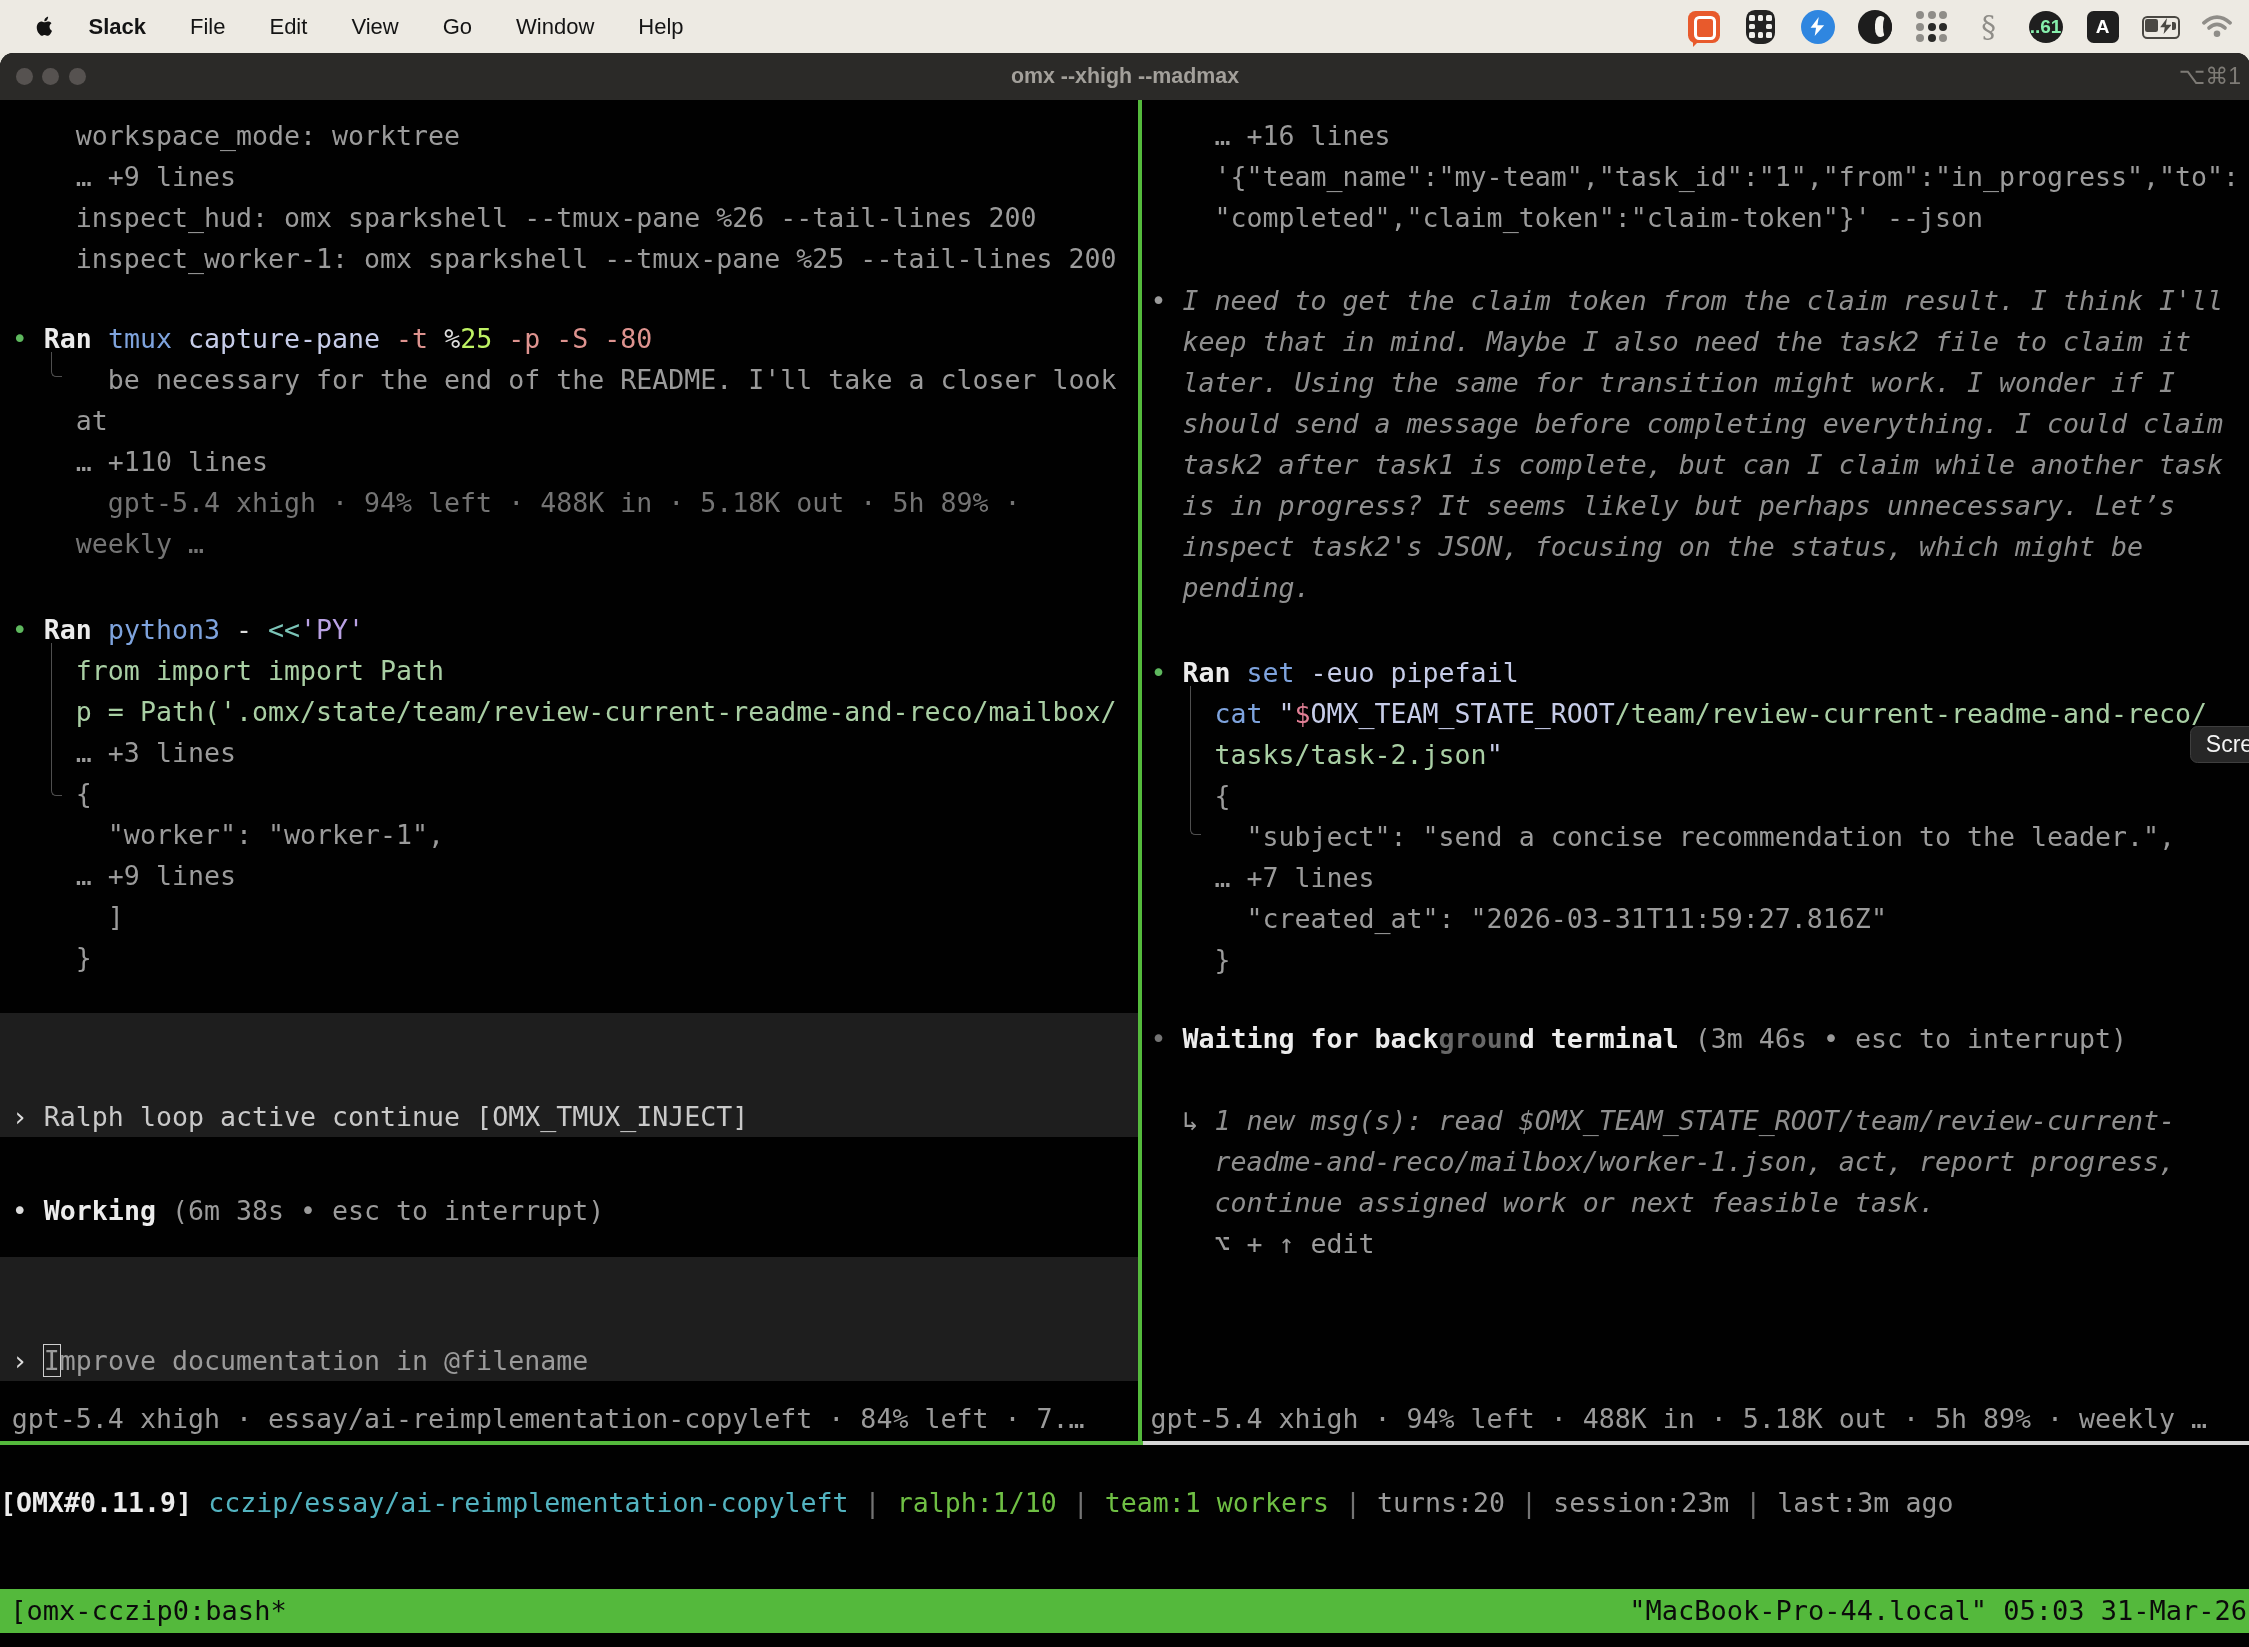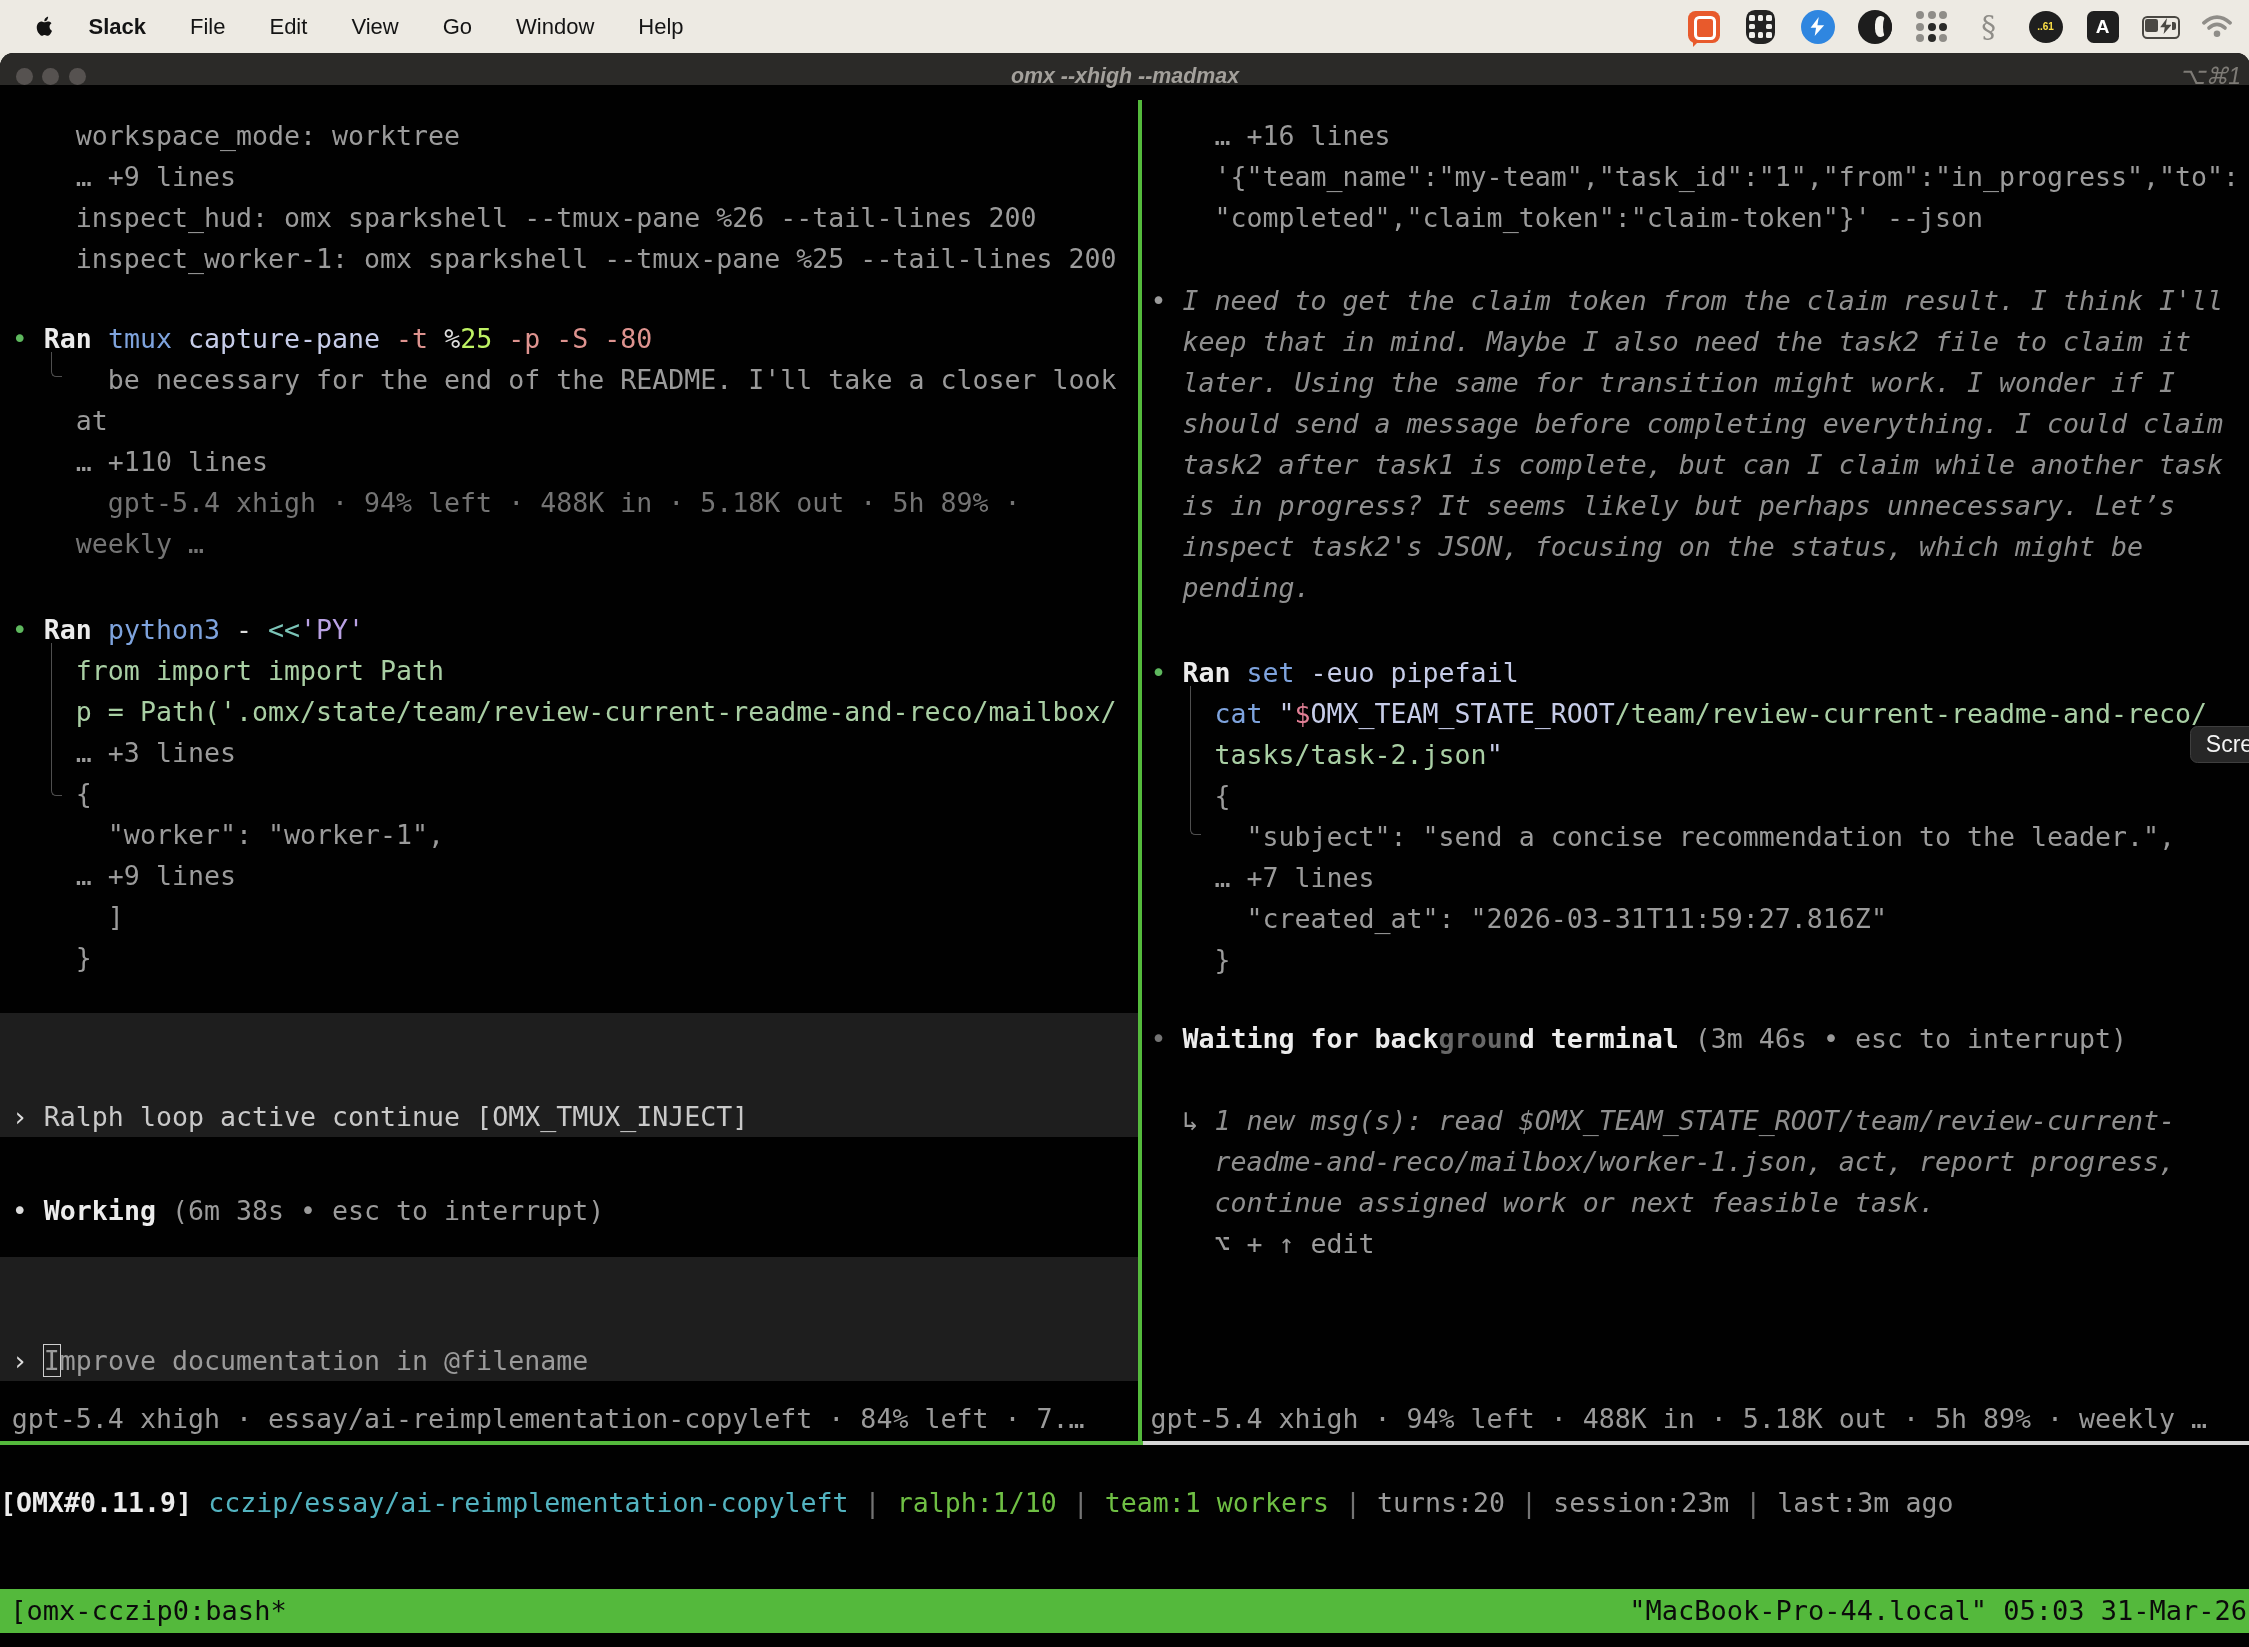--- a/index.html
+++ b/index.html
@@ -28,33 +28,33 @@
      align-items:center;justify-content:center;}
   .icon-pac{width:34px;height:34px;border-radius:50%;background:#1d1d1d;position:relative;overflow:hidden;}
   .icon-pac::before{content:"";position:absolute;right:4.4px;top:6.6px;width:11.8px;height:20.7px;
      background:#f2f1ec;border-radius:50% 60% 60% 50%;}
   .icon-pac::after{content:"";position:absolute;right:-3px;top:3px;width:11.8px;height:28px;
      background:#1d1d1d;border-radius:50%;}
   .icon-dots{display:grid;grid-template-columns:repeat(3,8px);grid-template-rows:repeat(3,8px);gap:3.7px;}
   .icon-dots i{border-radius:50%;background:#8f8d88;}
   .icon-dots i.dk{background:#2a2a28;}
   .icon-squig{font-size:29.5px;color:#8f8d88;font-family:"DejaVu Serif",serif;}
-  .icon-count{width:34px;height:32px;border-radius:50%;background:#1f1f1f;color:#fde047;
-     display:flex;align-items:center;justify-content:center;font-size:10px;font-weight:bold;}
+  .icon-count{width:34px;height:32px;border-radius:50%;background:#1f1f1f;color:#86efac;
+     display:flex;align-items:center;justify-content:center;font-size:19px;font-weight:bold;}
   .icon-key{width:32px;height:32px;border-radius:6.6px;background:#1f1f1f;color:#fff;display:flex;
      align-items:center;justify-content:center;font-size:19px;font-weight:bold;}
   .icon-batt{position:relative;width:41px;height:20.7px;}
   .icon-batt .case{position:absolute;left:0;top:0;width:34px;height:19px;border:2.2px solid #4a4843;border-radius:5.2px;}
   .icon-batt .nub{position:absolute;right:1.5px;top:5.9px;width:3.7px;height:8px;background:#4a4843;border-radius:0 2.2px 2.2px 0;}
   .icon-batt .fill{position:absolute;left:3px;top:3px;width:13.3px;height:13.3px;background:#4a4843;border-radius:2.2px;}
 
   
   .window{position:absolute;left:0;top:53px;width:2250px;height:1594px;background:#010101;
           border-radius:13.3px 13.3px 0 0;overflow:hidden;}
-  .titlebar{position:absolute;left:0;top:0;width:100%;height:32px;background:#2b2a28;font-style:italic;}
+  .titlebar{position:absolute;left:0;top:0;width:100%;height:47px;background:#2b2a28;}
   .tl{position:absolute;top:14.8px;width:17px;height:17px;border-radius:50%;background:#565250;}
   .tl.b1{left:15.5px;} .tl.b2{left:42px;} .tl.b3{left:69px;}
   .wtitle{position:absolute;left:0;right:0;top:0;height:47px;display:flex;align-items:center;
      justify-content:center;color:#a3a09b;font-size:21.4px;font-weight:bold;}
   .whint{position:absolute;right:8.9px;top:0;height:47px;display:flex;align-items:center;
      color:#7e7b76;font-size:23px;}
 
   
   .term{position:absolute;left:0;top:47px;width:2250px;height:1346px;background:#010101;}
   .pane{position:absolute;top:0;height:1341px;overflow:hidden;}

